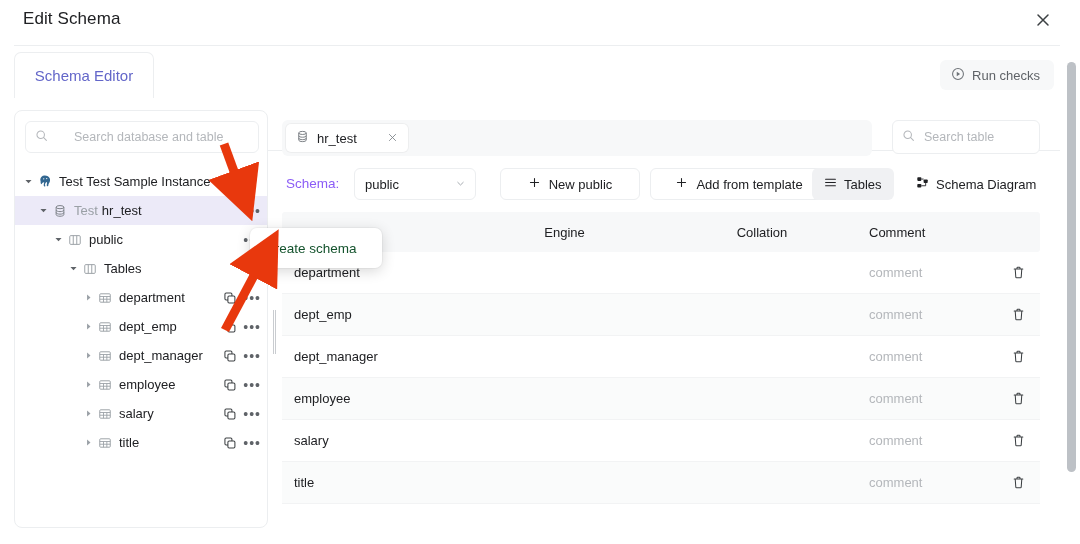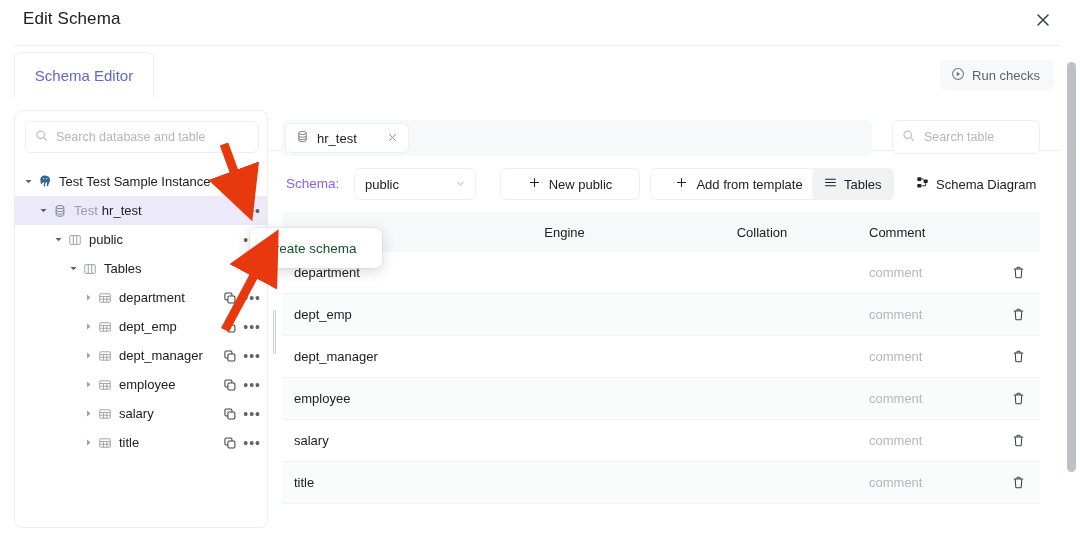--- a/index.html
+++ b/index.html
@@ -66,21 +66,21 @@
 
   
   .sidebar {
     position: absolute; left: 14px; top: 110px; width: 254px; height: 418px;
     background: #ffffff; border: 1px solid #eceef0; border-radius: 8px;
     overflow: hidden;
   }
   .search-box {
     position: absolute; left: 10px; top: 10px; width: 234px; height: 32px;
     border: 1px solid #eceef0; border-radius: 6px;
-    display: flex; align-items: center; padding: 0 9px; gap: 6px;
+    display: flex; align-items: center; padding: 0 9px; gap: 24px;
     background: #fff;
   }
   .search-box input {
     border: none; outline: none; font-size: 12.5px; color: #3c4043;
     font-family: "Liberation Sans", sans-serif; width: 190px; background: transparent;
   }
   .search-box input::placeholder { color: #b4b7bb; }
 
   .tree { position: absolute; left: 0; top: 56px; width: 254px; }
   .node {

